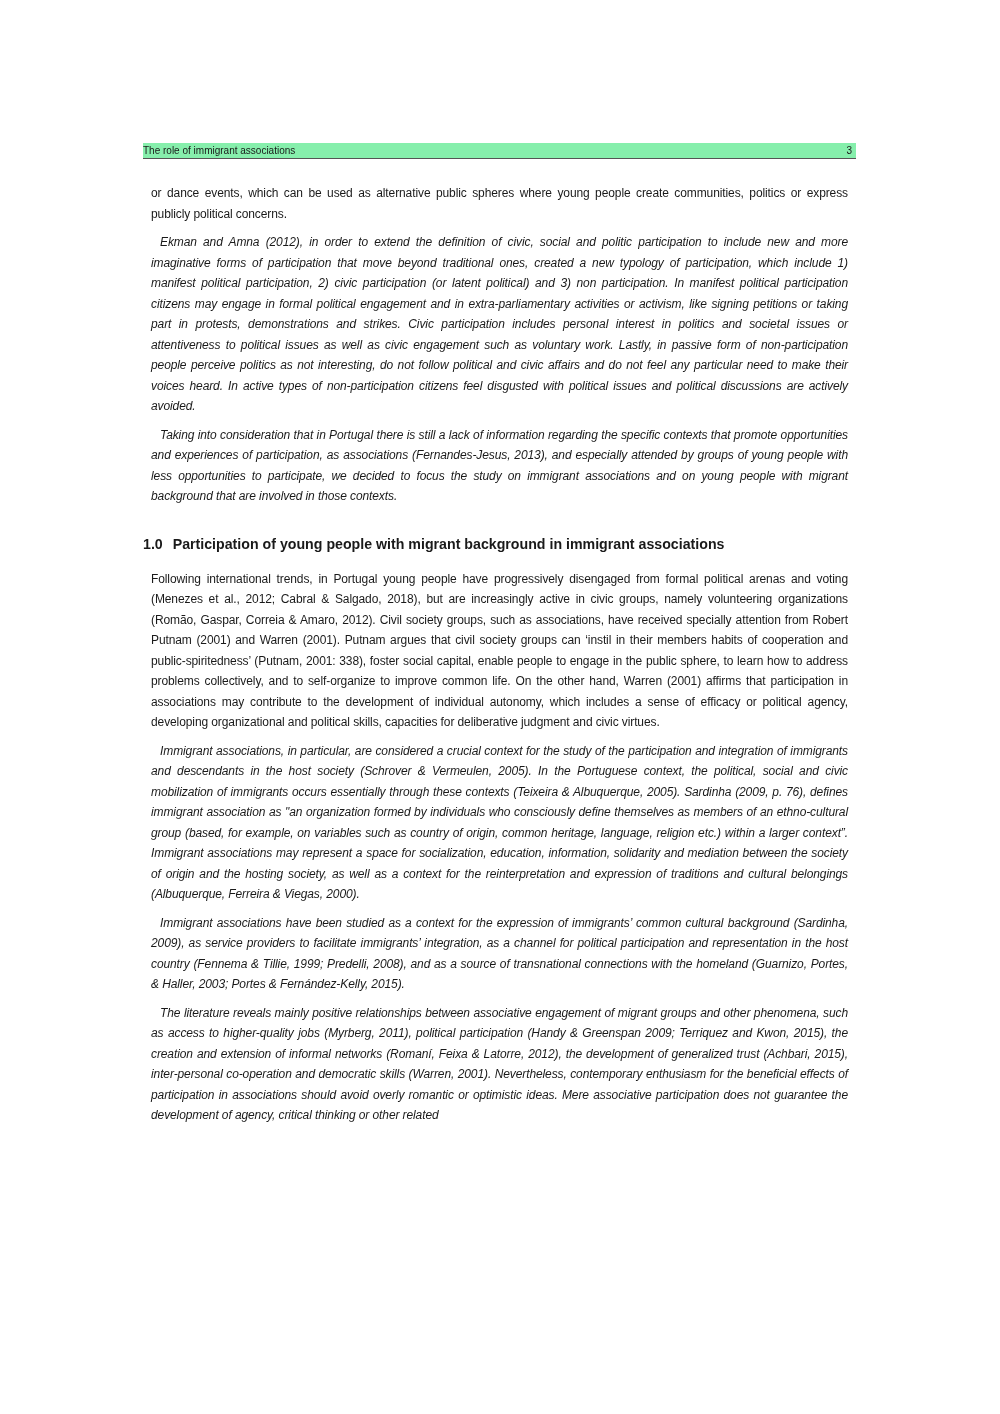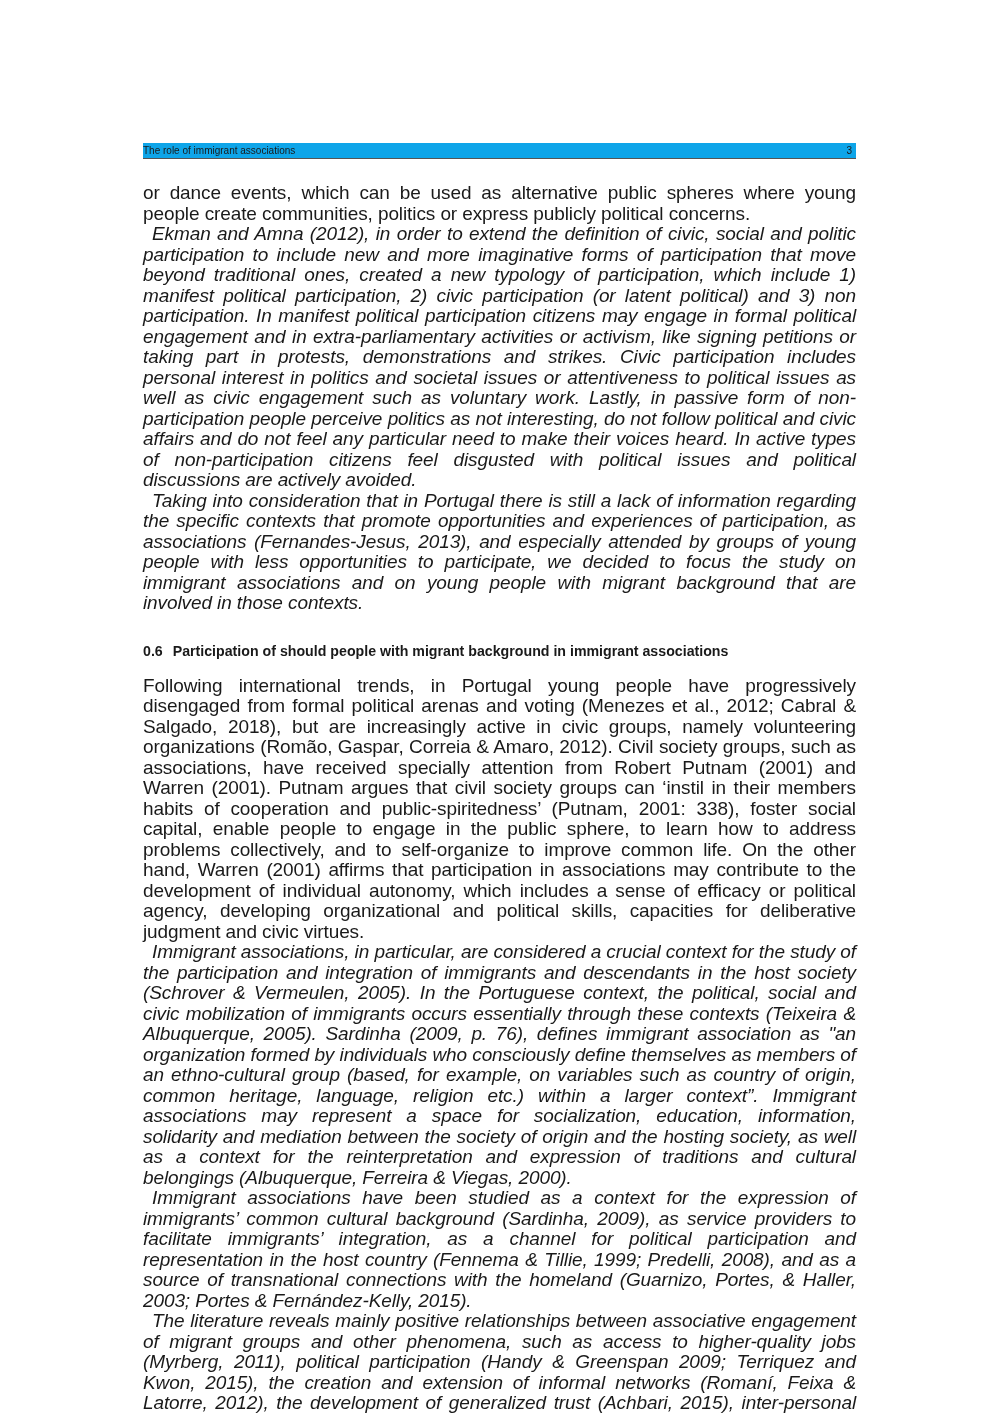--- a/index.html
+++ b/index.html
@@ -3,27 +3,27 @@
 <meta charset="utf-8">
 <style>
   html, body { margin: 0; padding: 0; background: #ffffff; }
   body { width: 1000px; height: 1414px; position: relative; overflow: hidden; }
   .page {
     position: absolute; left: 143px; top: 143px; width: 713px;
     font-family: "Liberation Sans", sans-serif; color: #1a1a1a;
   }
   .running-header {
     display: flex; justify-content: space-between; align-items: center;
-    background: #0ea5e9; border-bottom: 1px solid #555;
+    background: #86efac; border-bottom: 1px solid #555;
     font-size: 10px; height: 15px; padding: 0 4px 0 0; line-height: 15px;
   }
   .running-header span { display: block; }
   .body-text { margin-top: 24px; }
   .para {
-    font-size: 19px; line-height: 20.5px; text-align: justify; margin: 0;
+    font-size: 12px; line-height: 20.5px; text-align: justify; margin: 8px;
     letter-spacing: -0.1px;
   }
   .para.indent { text-indent: 9px; font-style: italic; }
   .section-heading {
     font-weight: bold; font-size: 14.2px; line-height: 20px;
     margin: 27px 0 15px 0;
   }
   .section-heading .num { margin-right: 6px; }
 </style>
 </head>
@@ -34,22 +34,22 @@
     <span>The role of immigrant associations</span>
     <span>3</span>
   </div>
 
   <div class="body-text">
     <p class="para">or dance events, which can be used as alternative public spheres where young people create communities, politics or express publicly political concerns.</p>
     <p class="para indent">Ekman and Amna (2012), in order to extend the definition of civic, social and politic participation to include new and more imaginative forms of participation that move beyond traditional ones, created a new typology of participation, which include 1) manifest political participation, 2) civic participation (or latent political) and 3) non participation. In manifest political participation citizens may engage in formal political engagement and in extra-parliamentary activities or activism, like signing petitions or taking part in protests, demonstrations and strikes. Civic participation includes personal interest in politics and societal issues or attentiveness to political issues as well as civic engagement such as voluntary work. Lastly, in passive form of non-participation people perceive politics as not interesting, do not follow political and civic affairs and do not feel any particular need to make their voices heard. In active types of non-participation citizens feel disgusted with political issues and political discussions are actively avoided.</p>
     <p class="para indent">Taking into consideration that in Portugal there is still a lack of information regarding the specific contexts that promote opportunities and experiences of participation, as associations (Fernandes-Jesus, 2013), and especially attended by groups of young people with less opportunities to participate, we decided to focus the study on immigrant associations and on young people with migrant background that are involved in those contexts.</p>
 
     <div class="section-heading">
-      <span class="num">0.6</span>
-      <span>Participation of should people with migrant background in immigrant associations</span>
+      <span class="num">1.0</span>
+      <span>Participation of young people with migrant background in immigrant associations</span>
     </div>
 
     <p class="para">Following international trends, in Portugal young people have progressively disengaged from formal political arenas and voting (Menezes et al., 2012; Cabral &amp; Salgado, 2018), but are increasingly active in civic groups, namely volunteering organizations (Romão, Gaspar, Correia &amp; Amaro, 2012). Civil society groups, such as associations, have received specially attention from  Robert Putnam (2001) and Warren (2001). Putnam argues that civil society groups can ‘instil in their members habits of cooperation and public-spiritedness’ (Putnam, 2001: 338), foster social capital, enable people to engage in the public sphere, to learn how to address problems collectively, and to self-organize to improve common life. On the other hand, Warren (2001) affirms that participation in associations may contribute to the development of individual autonomy, which includes a sense of efficacy or political agency, developing organizational and political skills, capacities for deliberative judgment and civic virtues.</p>
     <p class="para indent">Immigrant associations, in particular, are considered a crucial context for the study of the participation and integration of immigrants and descendants in the host society (Schrover &amp; Vermeulen, 2005). In the Portuguese context, the political, social and civic mobilization of immigrants occurs essentially through these contexts (Teixeira &amp; Albuquerque, 2005). Sardinha (2009, p. 76), defines immigrant association as "an organization formed by individuals who consciously define themselves as members of an ethno-cultural group (based, for example, on variables such as country of origin, common heritage, language, religion etc.) within a larger context”.  Immigrant associations may represent a space for socialization, education, information, solidarity and mediation between the society of origin and the hosting society, as well as a context for the reinterpretation and expression of traditions and cultural belongings (Albuquerque, Ferreira &amp; Viegas, 2000).</p>
     <p class="para indent">Immigrant associations have been studied as a context for the expression of immigrants’ common cultural background (Sardinha, 2009), as service providers to facilitate immigrants’ integration, as a channel for political participation and representation in the host country (Fennema &amp; Tillie, 1999; Predelli, 2008), and as a source of transnational connections with the homeland (Guarnizo, Portes, &amp; Haller, 2003; Portes &amp; Fernández-Kelly, 2015).</p>
     <p class="para indent">The literature reveals mainly positive relationships between associative engagement of migrant groups and other phenomena, such as access to higher-quality jobs (Myrberg, 2011), political participation (Handy &amp; Greenspan 2009; Terriquez and Kwon, 2015), the creation and extension of informal networks (Romaní, Feixa &amp; Latorre, 2012), the development of generalized trust (Achbari, 2015),  inter-personal co-operation and democratic skills (Warren, 2001). Nevertheless, contemporary enthusiasm for the beneficial effects of participation in associations should avoid overly romantic or optimistic ideas. Mere associative participation does not guarantee the development of agency, critical thinking or other related</p>
   </div>
 </div>
 
 </body></html>

